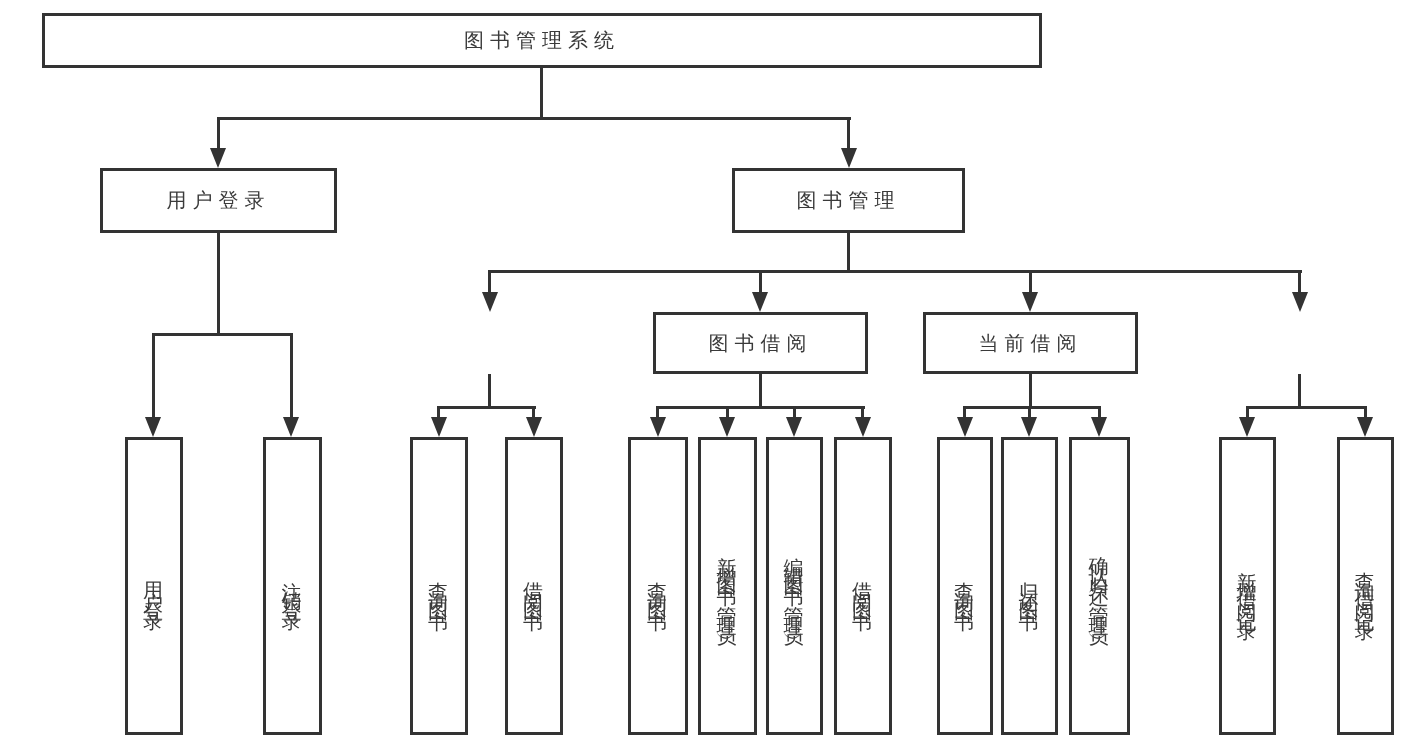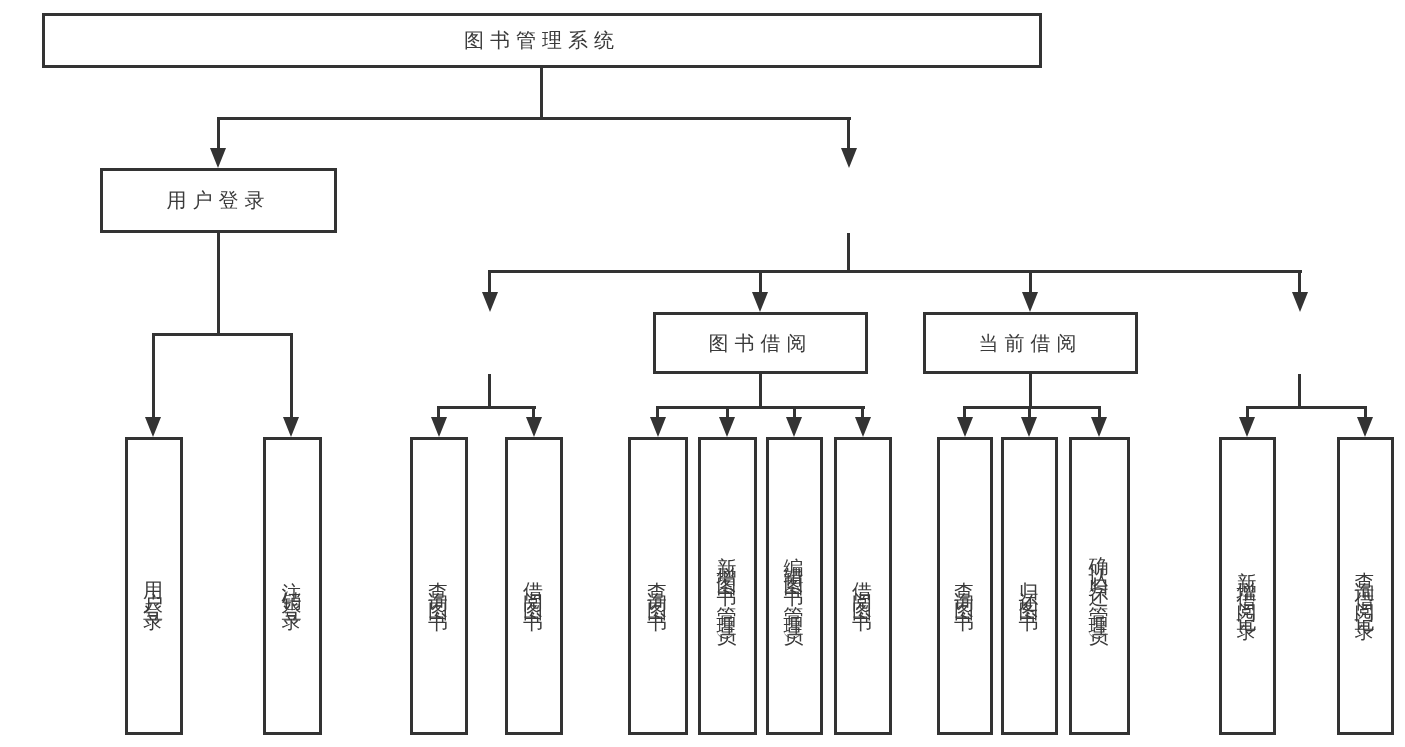--- a/index.html
+++ b/index.html
@@ -97,20 +97,21 @@
   <div class="ln" style="left:1278px;top:374px;width:3px;height:34px;"></div>
   <div class="ln" style="left:1226px;top:406px;width:121px;height:3px;"></div>
   <div class="ln" style="left:1226px;top:406px;width:3px;height:13px;"></div>
   <div class="ah" style="left:1219px;top:417px;"></div>
   <div class="ln" style="left:1344px;top:406px;width:3px;height:13px;"></div>
   <div class="ah" style="left:1337px;top:417px;"></div>
 
   <div class="box" style="left:22px;top:13px;width:1000px;height:55px;">图书管理系统</div>
 
   <div class="box" style="left:80px;top:168px;width:237px;height:65px;">用户登录</div>
+  <div class="box" style="left:712px;top:168px;width:233px;height:65px;">图书管理</div>
 
   <div class="box" style="left:633px;top:312px;width:215px;height:62px;">图书借阅</div>
   <div class="box" style="left:903px;top:312px;width:215px;height:62px;">当前借阅</div>
 
   <div class="box vbox" style="left:105px;top:437px;width:58px;height:298px;">用户登录</div>
   <div class="box vbox" style="left:243px;top:437px;width:59px;height:298px;">注销登录</div>
 
   <div class="box vbox" style="left:390px;top:437px;width:58px;height:298px;">查询图书</div>
   <div class="box vbox" style="left:485px;top:437px;width:58px;height:298px;">借阅图书</div>
 

